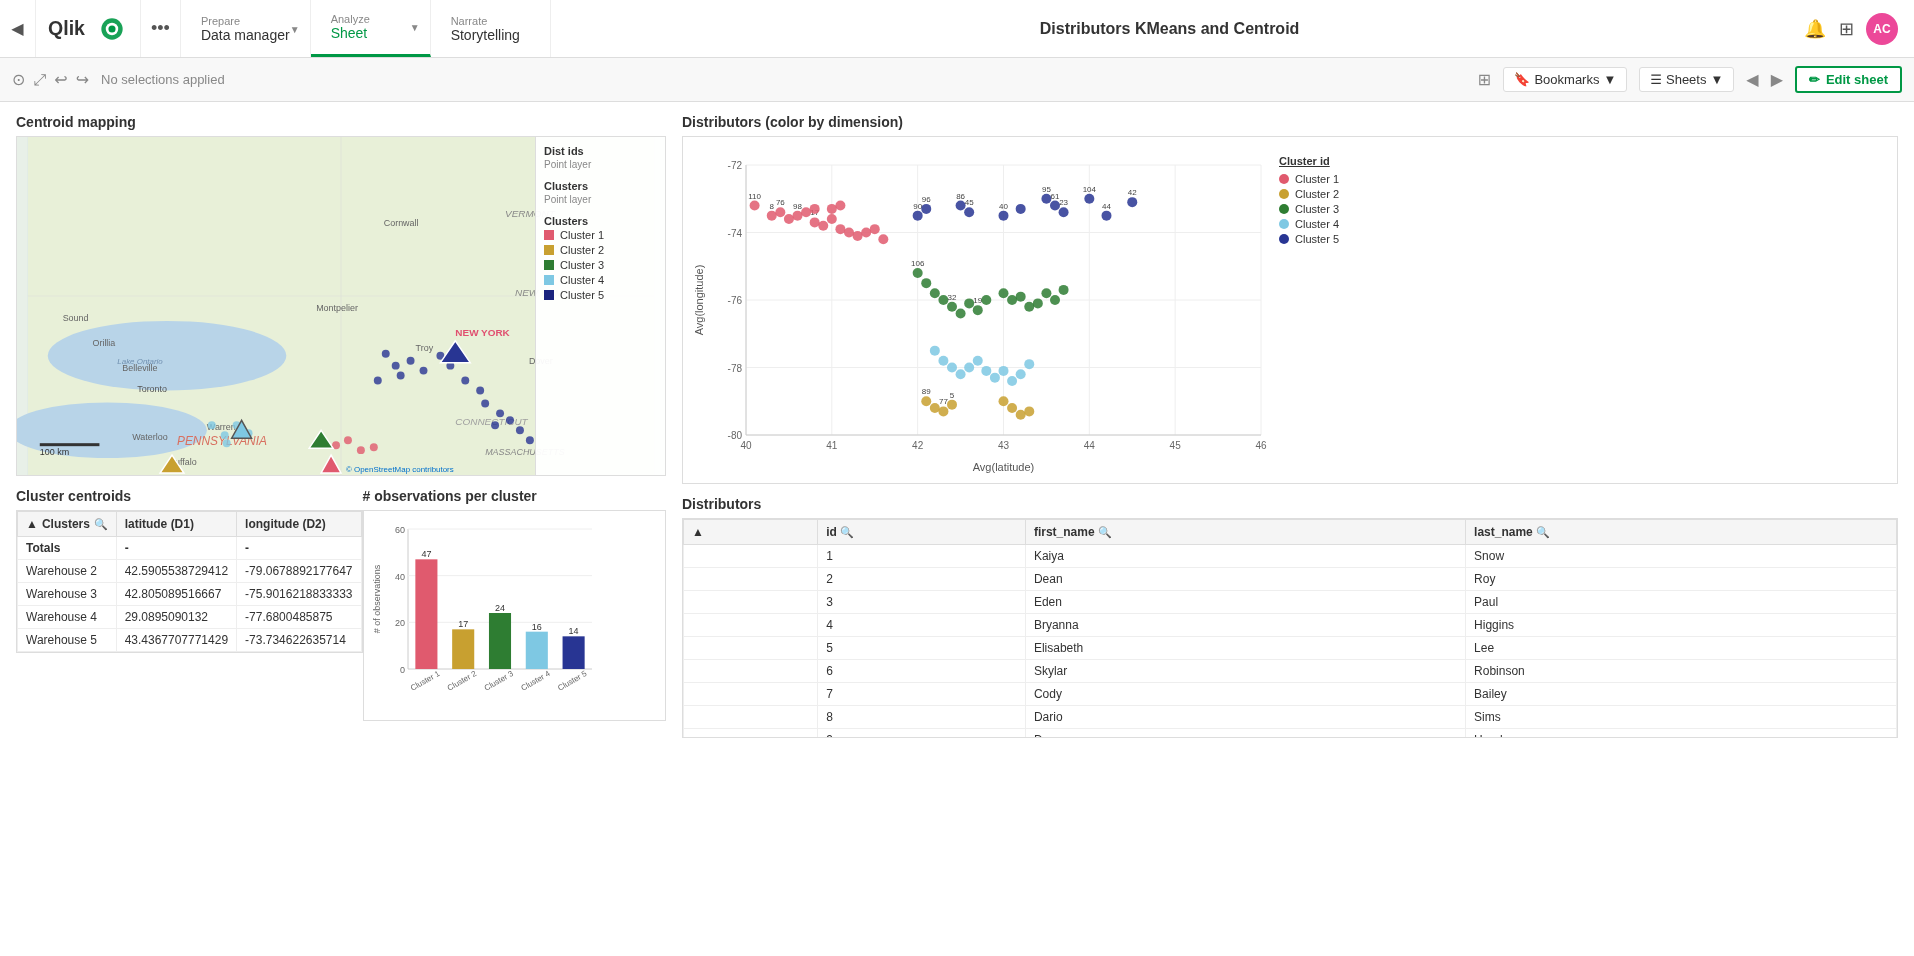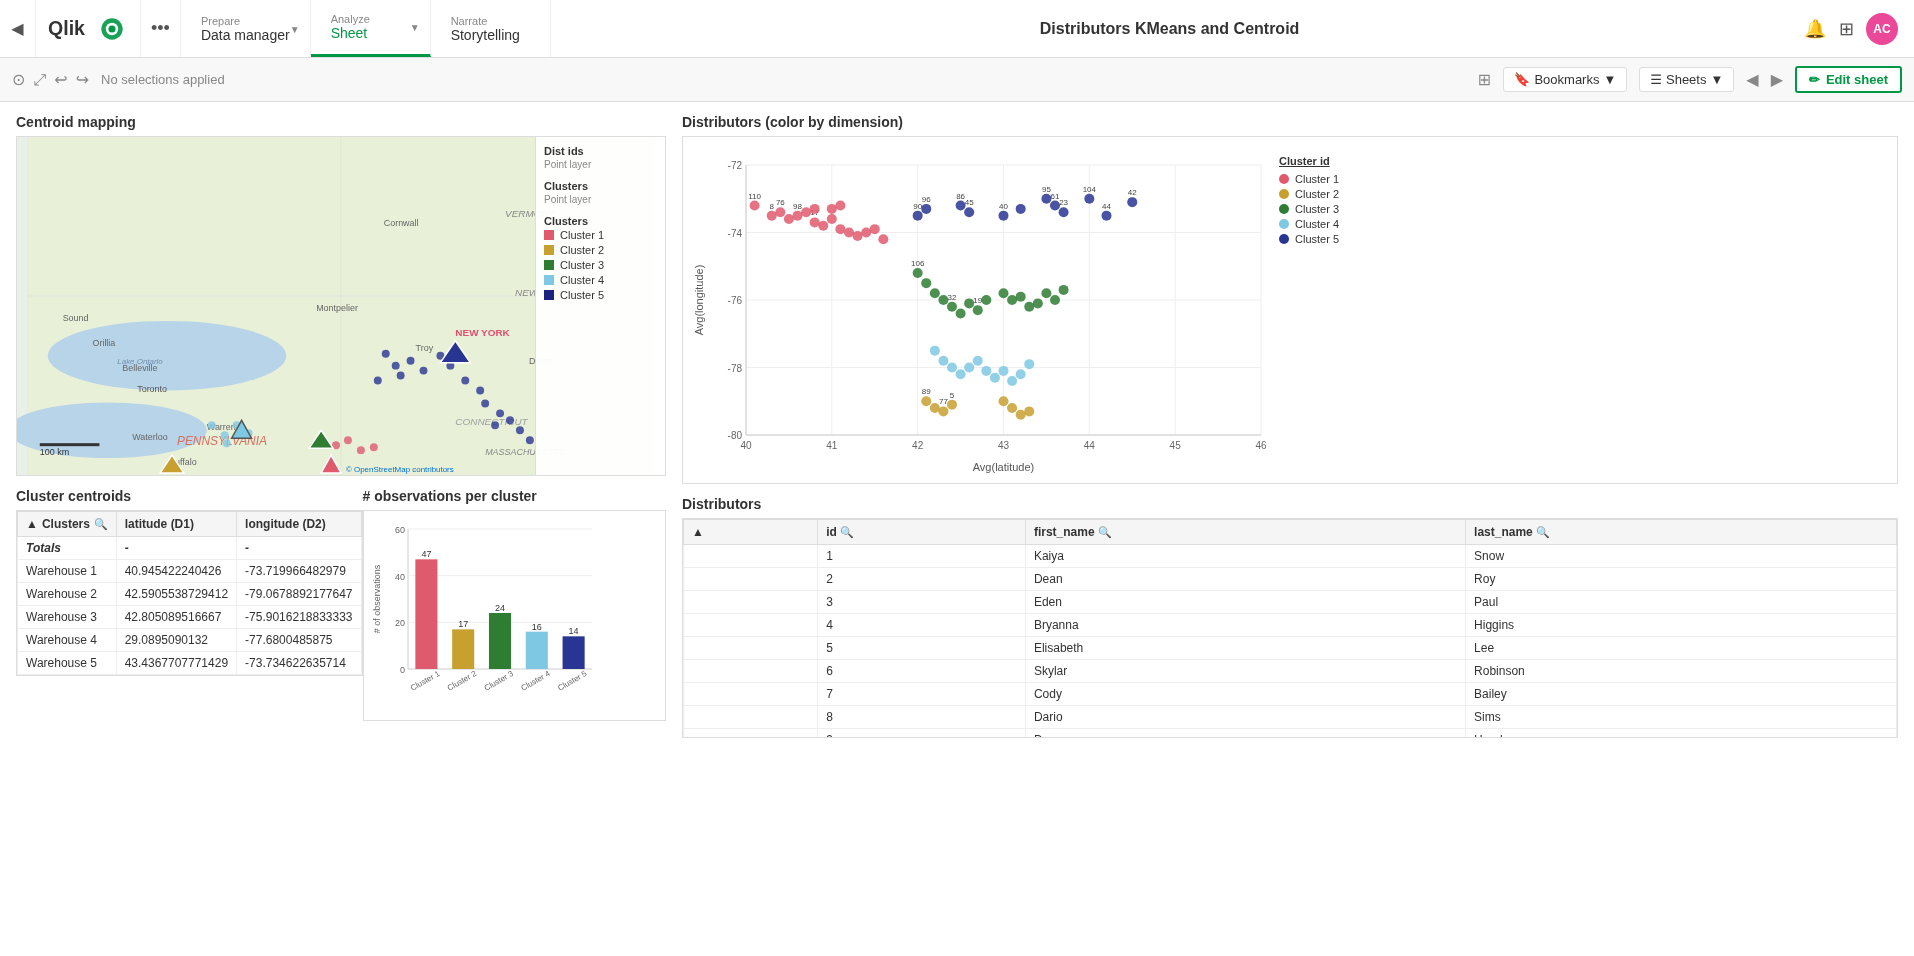--- a/index.html
+++ b/index.html
@@ -104,21 +104,21 @@
     .legend-dot { width: 10px; height: 10px; border-radius: 50%; flex-shrink: 0; }
     .legend-sq { width: 10px; height: 10px; flex-shrink: 0; }
 
     
     .data-table { width: 100%; border-collapse: collapse; font-size: 12px; }
     .data-table th {
       background: #f5f5f5; border: 1px solid #ddd; padding: 5px 8px;
       text-align: left; font-weight: 600; white-space: nowrap; position: relative;
     }
     .data-table td { border: 1px solid #eee; padding: 4px 8px; white-space: nowrap; }
-    .data-table tr:first-child td { font-weight: 700; font-style: italic; }
+    .data-table tr:first-child td { font-weight: 700; }
     .table-wrap { overflow: auto; border: 1px solid #ddd; max-height: 220px; }
     .th-search { display: flex; align-items: center; gap: 4px; }
     .search-icon-small { color: #888; font-size: 11px; cursor: pointer; }
 
     
     .dist-table-container { border: 1px solid #ddd; overflow: auto; max-height: 220px; }
     .dist-table { width: 100%; border-collapse: collapse; font-size: 12px; }
     .dist-table th {
       background: #f5f5f5; border: 1px solid #ddd; padding: 5px 8px;
       text-align: left; font-weight: 600; position: sticky; top: 0;
@@ -336,25 +336,20 @@
                   </th>
                   <th>latitude (D1)</th>
                   <th>longitude (D2)</th>
                 </tr>
               </thead>
               <tbody id="centroid-tbody">
                   <tr style="font-weight: 700;">
                     <td>Totals</td>
                     <td>-</td>
                     <td>-</td>
-                  </tr>
-                  <tr>
-                    <td>Warehouse 1</td>
-                    <td>40.945422240426</td>
-                    <td>-73.719966482979</td>
                   </tr>
                   <tr>
                     <td>Warehouse 2</td>
                     <td>42.5905538729412</td>
                     <td>-79.0678892177647</td>
                   </tr>
                   <tr>
                     <td>Warehouse 3</td>
                     <td>42.805089516667</td>
                     <td>-75.9016218833333</td>

